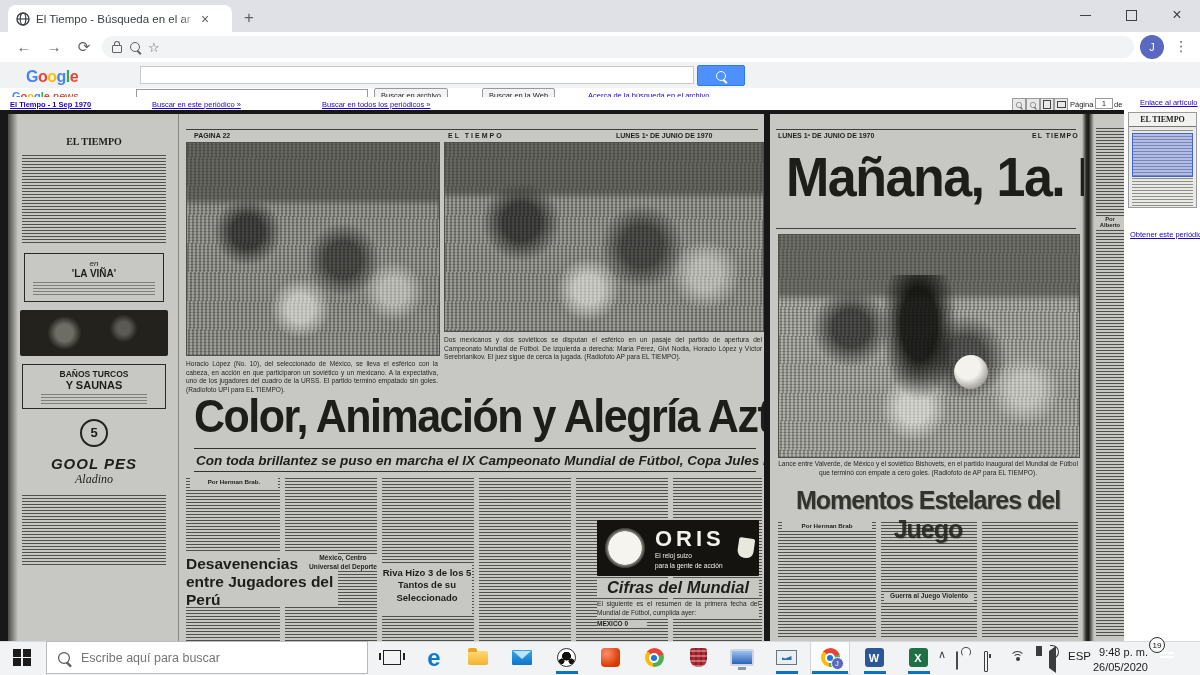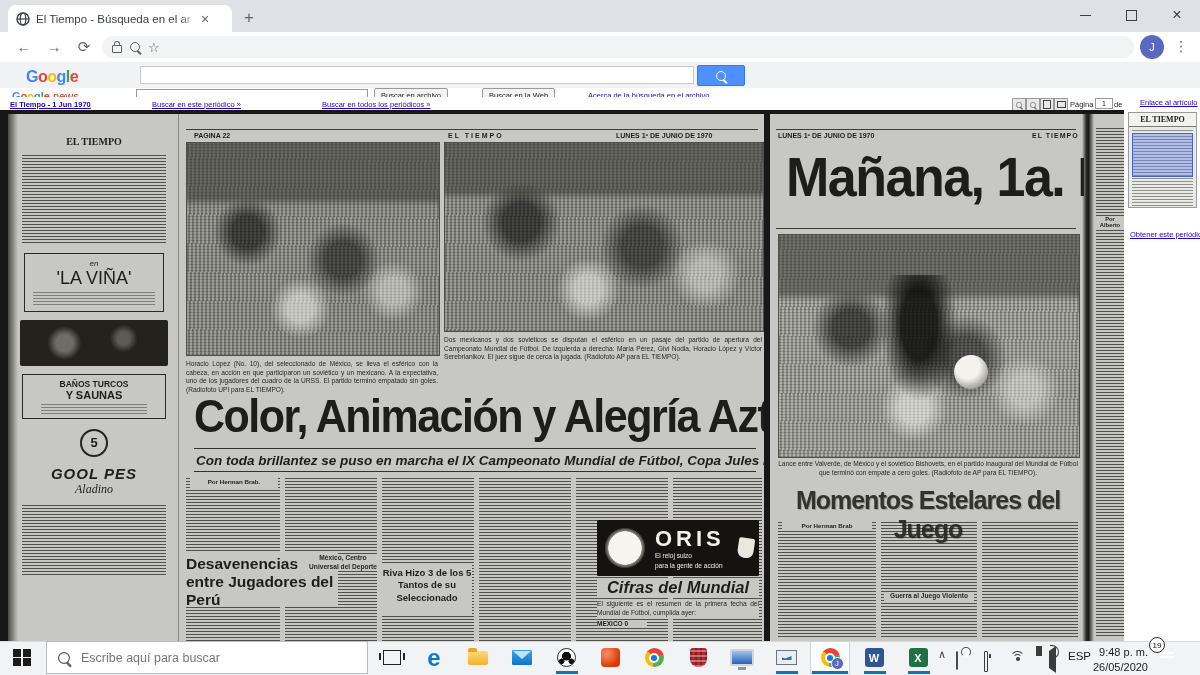--- a/index.html
+++ b/index.html
@@ -184,21 +184,21 @@
   <div class="abs nlogo" style="left:12px;top:90px">
     <span style="color:#4285f4">G</span><span style="color:#ea4335">o</span><span style="color:#fbbc05">o</span><span style="color:#4285f4">g</span><span style="color:#34a853">l</span><span style="color:#ea4335">e</span>
     <span style="color:#c3352b;font-weight:normal">news</span>
   </div>
   <div class="abs ninput"></div>
   <div class="abs nbtn" style="left:374px">Buscar en archivo</div>
   <div class="abs nbtn" style="left:482px">Buscar en la Web</div>
   <a class="abs blink" style="left:588px;top:91px">Acerca de la búsqueda en el archivo</a>
 
   <div class="abs crumbrow"></div>
-  <a class="abs blink" style="left:10px;top:100px;font-weight:bold">El Tiempo - 1 Jun 1970</a>
+  <a class="abs blink" style="left:10px;top:100px;font-weight:bold">El Tiempo - 1 Sep 1970</a>
   <a class="abs blink" style="left:152px;top:100px">Buscar en este periódico »</a>
   <a class="abs blink" style="left:322px;top:100px">Buscar en todos los periódicos »</a>
 
   <div class="abs pgbtn" style="left:1012px">
       <span class="mag" style="transform:scale(.6)"></span>
     </div>
   <div class="abs pgbtn" style="left:1026px">
       <span class="mag" style="transform:scale(.6)"></span>
     </div>
   <div class="abs pgbtn" style="left:1040px">
@@ -214,21 +214,21 @@
   <div class="abs viewer"></div>
 
   <div class="abs page np" style="left:8px;top:114px;width:756px;height:527px">
     <div class="abs" style="left:0;top:0;width:10px;height:527px;background:linear-gradient(90deg,#4a4944,rgba(0,0,0,0))"></div>
 
     <div class="abs" style="left:2px;top:0;width:168px;height:527px;border-right:1px solid #8b8b84">
       <div style="text-align:center;font-family:'Liberation Serif',serif;font-weight:bold;font-size:10px;margin-top:22px">EL TIEMPO</div>
       <div class="ft" style="margin:8px 12px 0;height:88px"></div>
       <div class="rail-box" style="margin:10px 14px 0;padding:5px 2px">
         <div style="font-style:italic;font-size:8px">en</div>
-        <div style="font-weight:normal;font-size:18px">'LA VIÑA'</div>
+        <div style="font-weight:bold;font-size:10px">'LA VIÑA'</div>
         <div class="ftl" style="height:14px;margin:3px 6px 0"></div>
       </div>
       <div style="margin:8px 10px 0;height:46px;background:#23221d;border-radius:2px;background-image:radial-gradient(circle at 30% 50%,rgba(220,220,210,.4) 0 8%,rgba(0,0,0,0) 16%),radial-gradient(circle at 70% 40%,rgba(220,220,210,.3) 0 6%,rgba(0,0,0,0) 13%)"></div>
       <div class="rail-box" style="margin:8px 12px 0;padding:4px 10px">
         <div style="font-weight:bold;font-size:8.5px">BAÑOS TURCOS</div>
         <div style="font-weight:bold;font-size:11px">Y SAUNAS</div>
         <div class="ftl" style="height:10px;margin:3px 8px 0"></div>
       </div>
       <div style="margin:10px auto 0;width:24px;height:24px;border-radius:50%;border:2px solid #24231e;text-align:center;font-weight:bold;font-size:13px;line-height:24px">5</div>
       <div style="text-align:center;margin-top:8px;font-weight:bold;font-style:italic;font-size:15px;letter-spacing:1px">GOOL PES</div>

